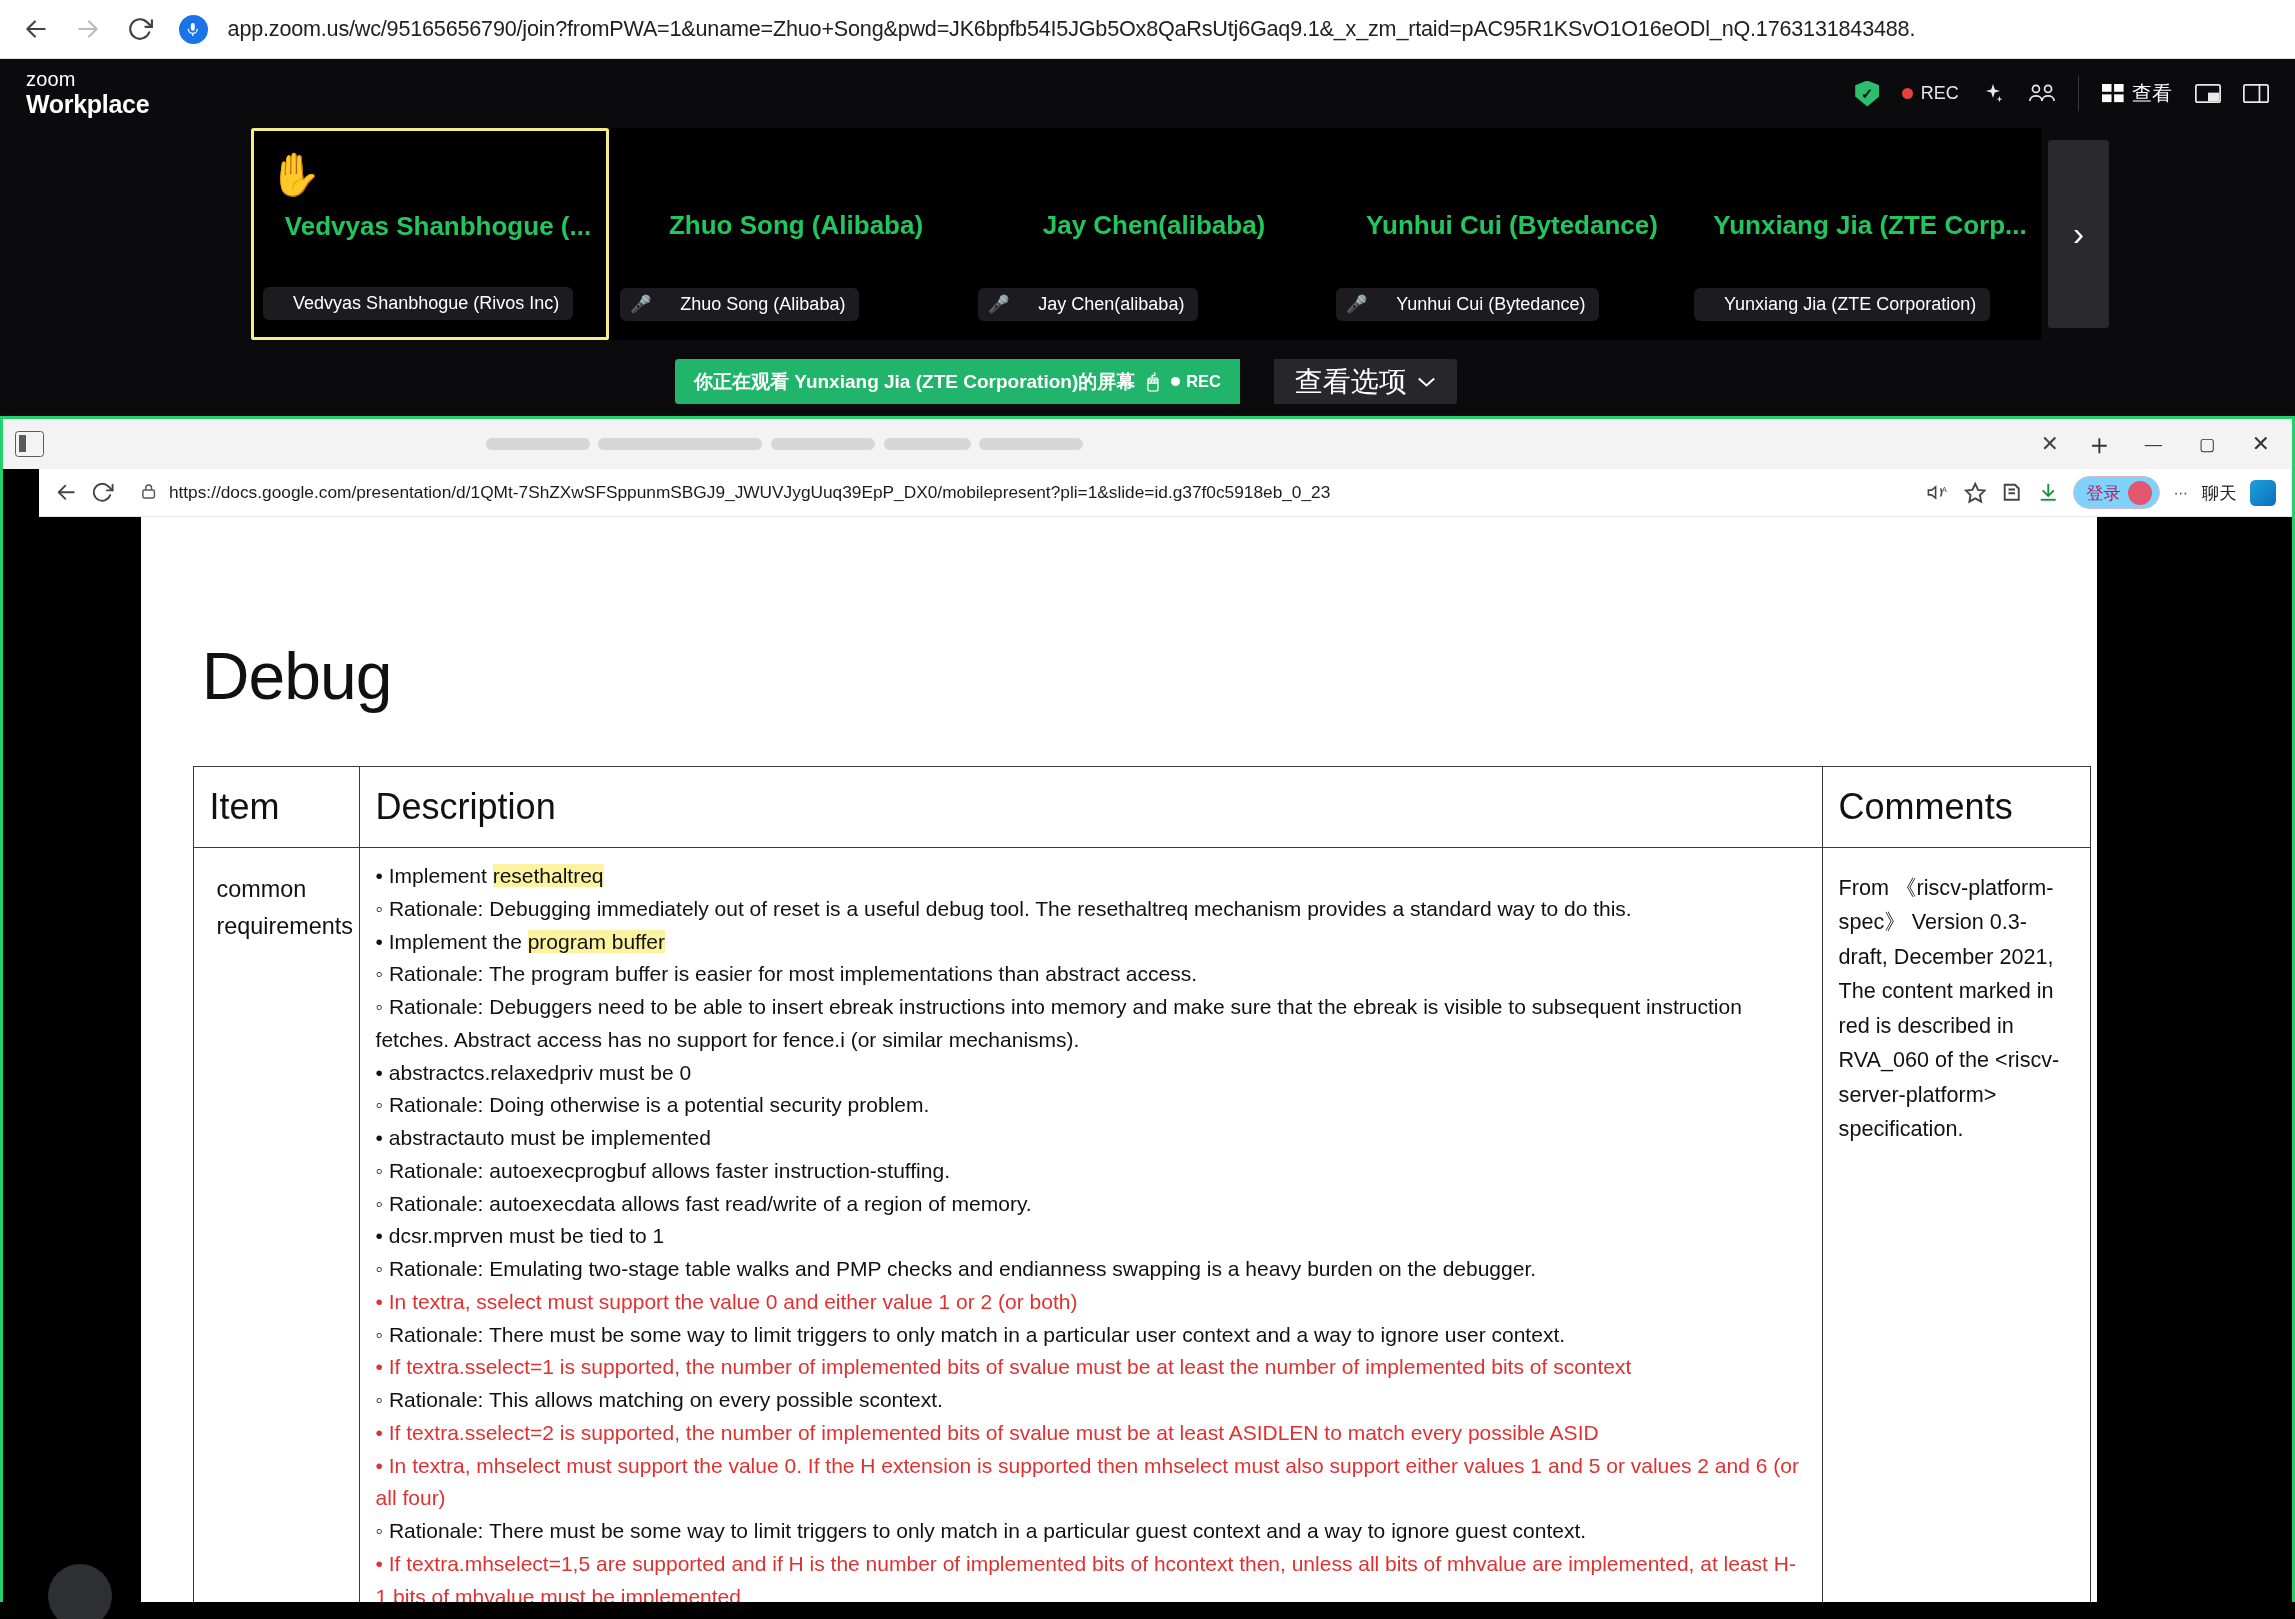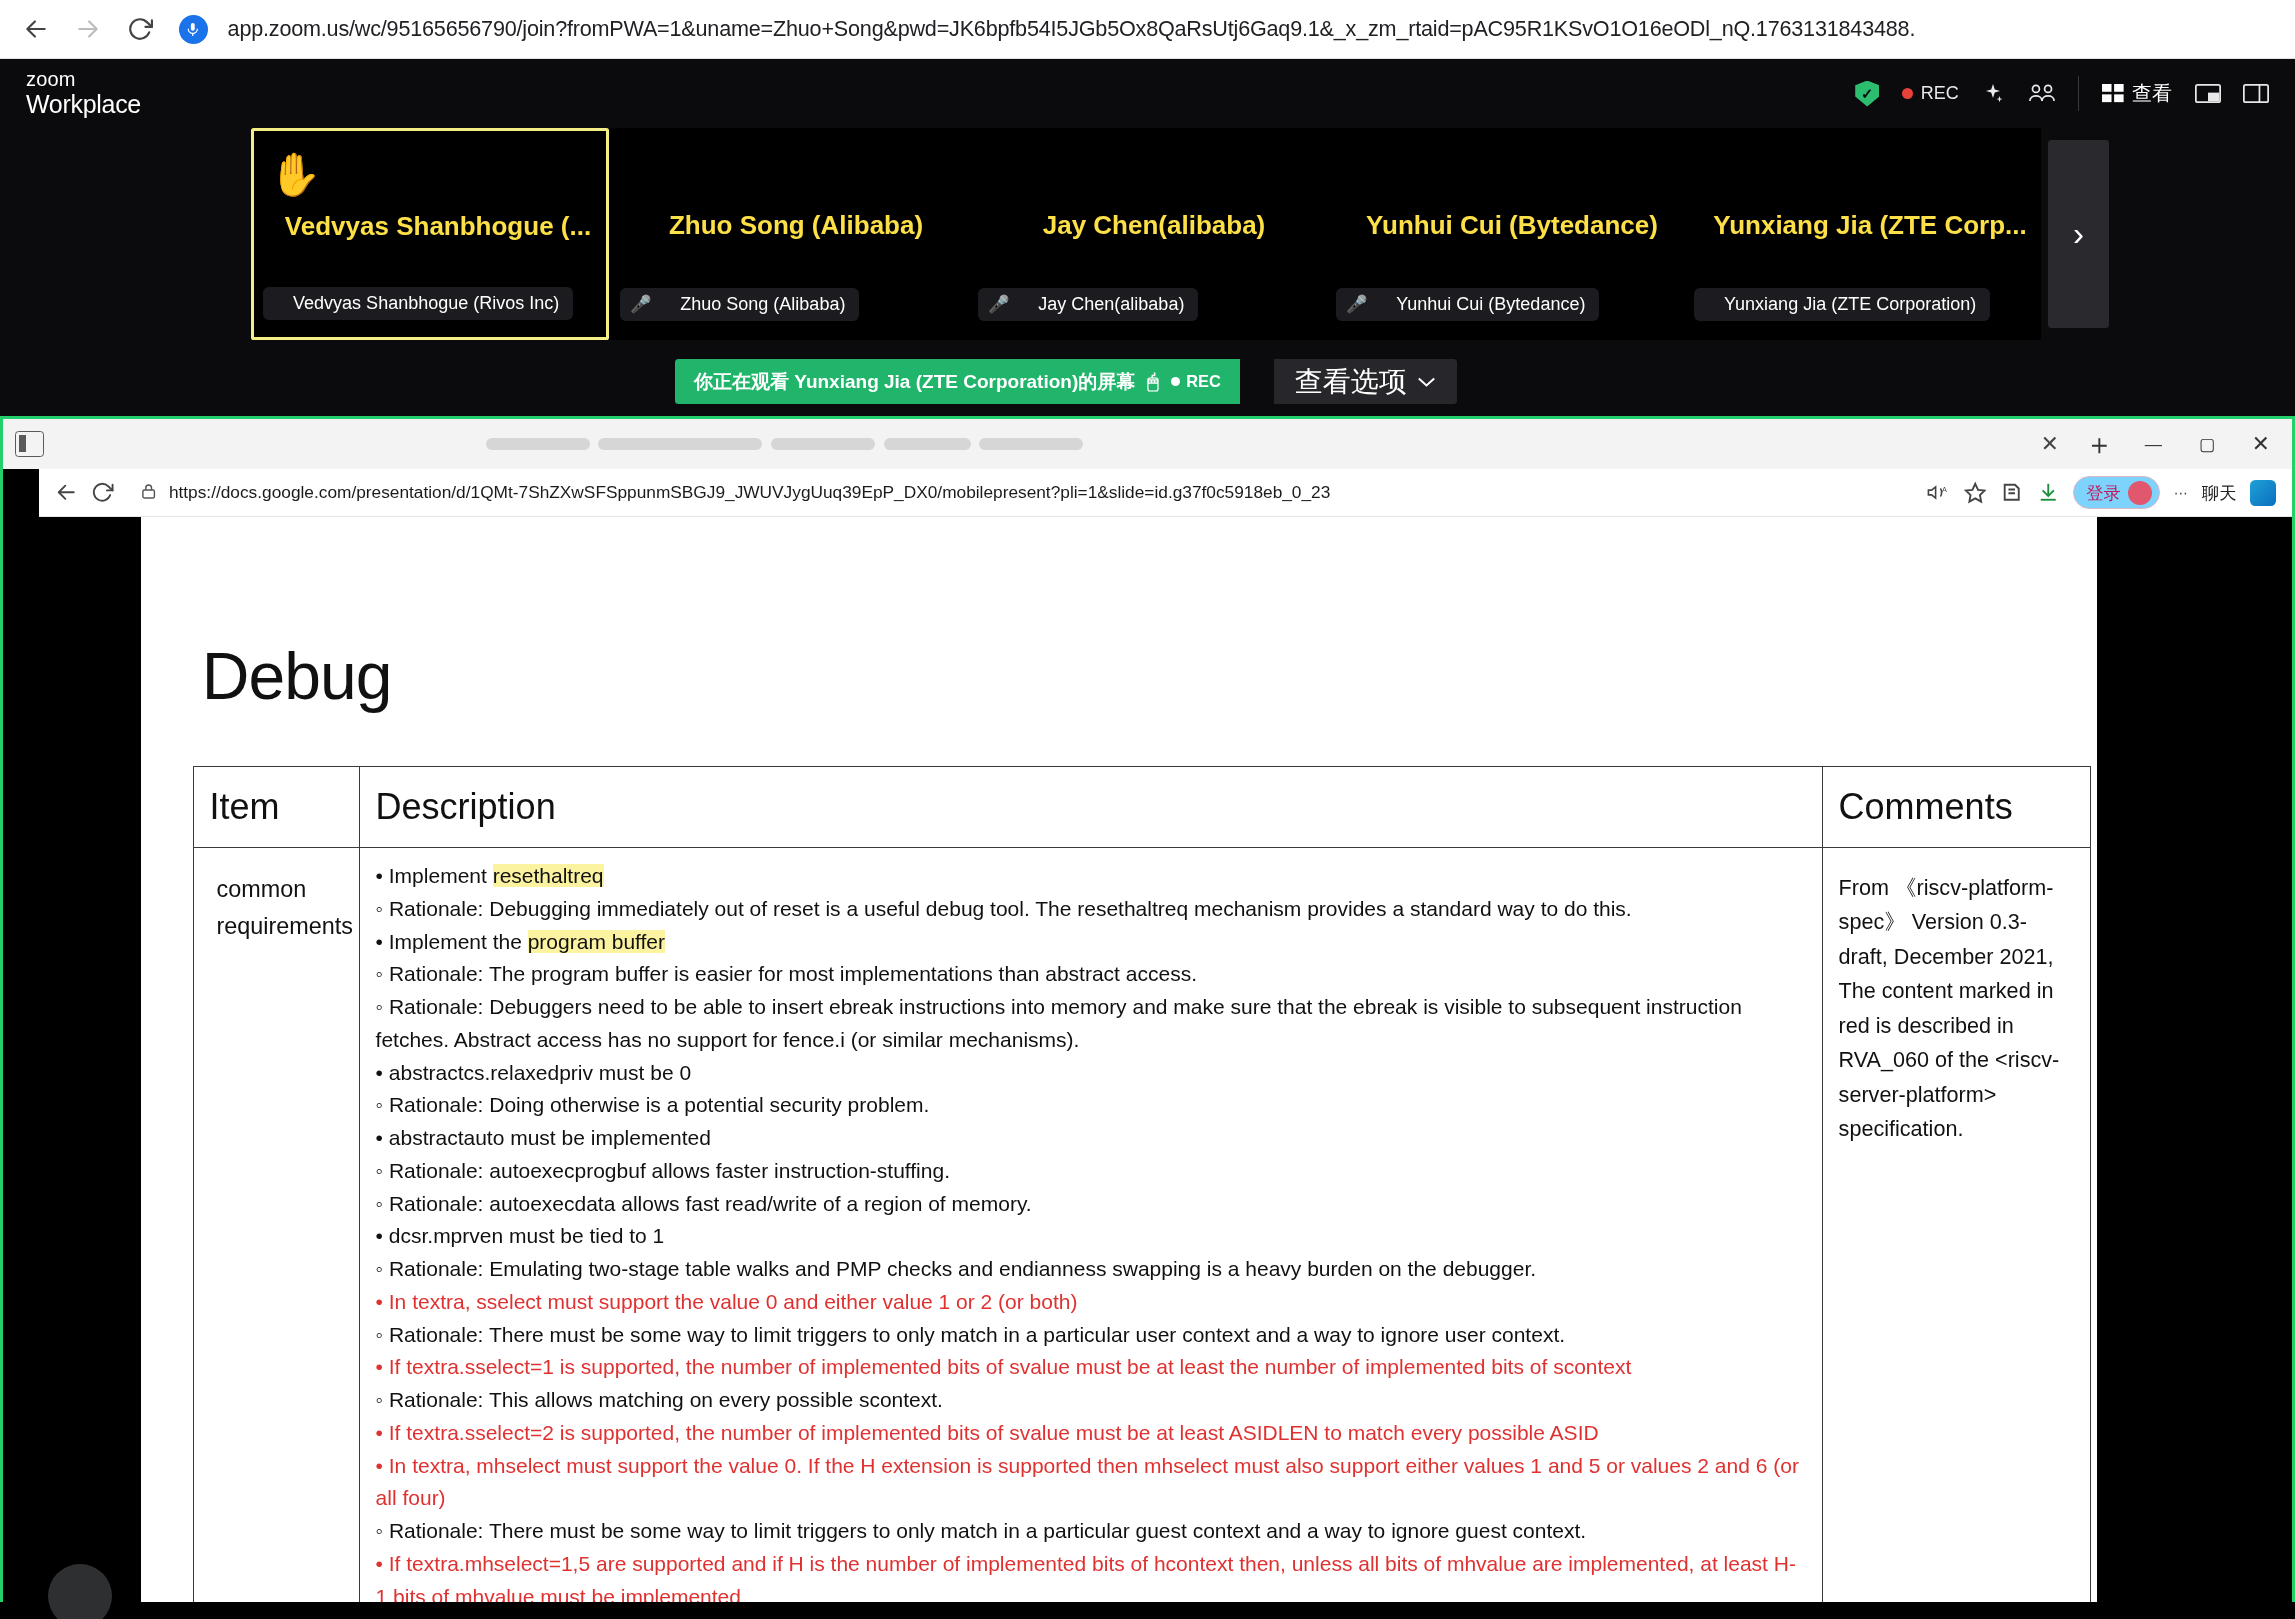--- a/index.html
+++ b/index.html
@@ -60,21 +60,21 @@
   }
   .zoom-topbar {
     height: 69px;
     background: #0b0b0d;
     display: flex; align-items: center;
     padding: 0 26px;
     position: relative;
   }
   .zoom-logo { color: #fff; line-height: 1.08; }
   .zoom-logo .z1 { font-size: 20px; font-weight: 400; letter-spacing: 0.2px;}
-  .zoom-logo .z2 { font-size: 25px; font-weight: 400; letter-spacing: -0.3px;}
+  .zoom-logo .z2 { font-size: 25px; font-weight: 700; letter-spacing: -0.3px;}
   .zoom-top-right {
     margin-left: auto;
     display: flex; align-items: center; gap: 22.5px;
   }
   .shield {
     width: 24px; height: 26px;
     background: #2cbe6e;
     clip-path: polygon(50% 0, 100% 18%, 100% 62%, 50% 100%, 0 62%, 0 18%);
     display: flex; align-items: center; justify-content: center;
     color: #0b0b0d; font-size: 14.7px; font-weight: 700;
@@ -102,21 +102,21 @@
   }
   .tile.first { margin-left: 251px; }
   .tile.active {
     border: 3.5px solid #f3ef86;
     border-radius: 2.6px;
   }
   .tile .name-center {
     position: absolute;
     left: 16px; right: 0; top: 80px;
     text-align: center;
-    color: #fde047;
+    color: #22c55e;
     font-size: 26px;
     font-weight: 700;
     white-space: nowrap;
     overflow: hidden;
     text-overflow: ellipsis;
     padding: 0 8.7px;
   }
   .tile .namebar {
     position: absolute;
     left: 8.7px; bottom: 17.3px;

